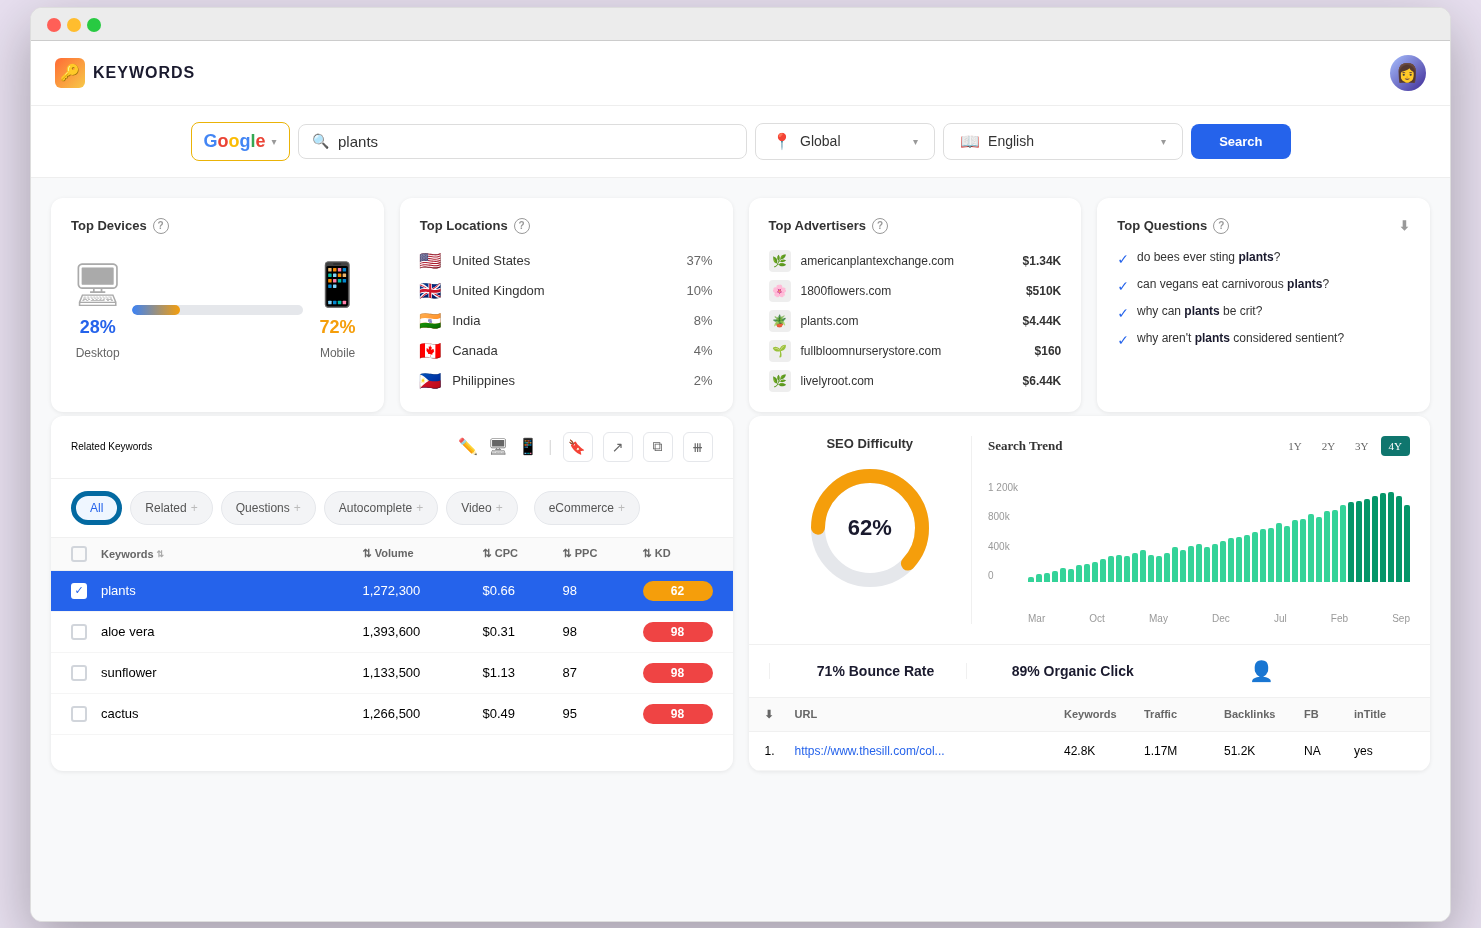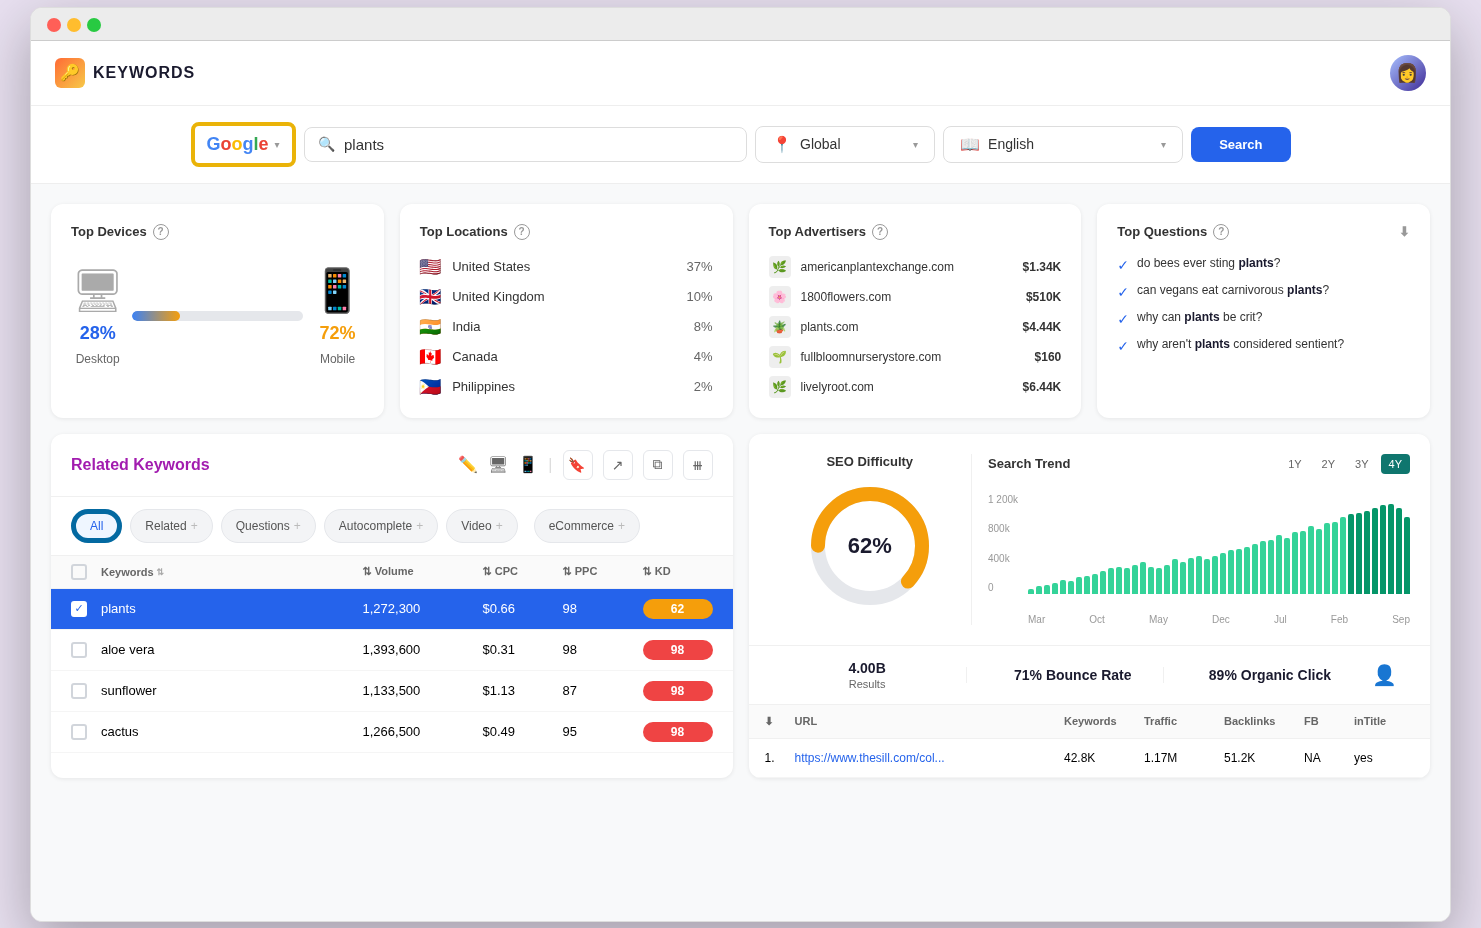--- a/index.html
+++ b/index.html
@@ -19,36 +19,36 @@
     
     .header { background: white; padding: 14px 24px; display: flex; align-items: center; justify-content: space-between; border-bottom: 1px solid #eee; }
     .logo { display: flex; align-items: center; gap: 8px; }
     .logo-icon { width: 30px; height: 30px; background: linear-gradient(135deg, #ff6b35, #f7c948); border-radius: 6px; display: flex; align-items: center; justify-content: center; font-size: 16px; }
     .logo-text { font-weight: 800; font-size: 16px; letter-spacing: 1px; color: #1a1a2e; }
     .avatar { width: 36px; height: 36px; border-radius: 50%; background: linear-gradient(135deg, #a8c0ff, #3f2b96); overflow: hidden; display: flex; align-items: center; justify-content: center; font-size: 18px; }
     
     
     .search-section { background: white; padding: 16px 24px; display: flex; align-items: center; gap: 0; border-bottom: 1px solid #eee; justify-content: center; }
     .search-bar-container { display: flex; align-items: center; gap: 8px; max-width: 1100px; width: 100%; }
-    .google-dropdown { display: flex; align-items: center; gap: 6px; padding: 8px 12px; border: 4px solid #eab308; border-radius: 8px; cursor: pointer; background: white; min-width: 70px; }
+    .google-dropdown { display: flex; align-items: center; gap: 6px; padding: 8px 12px; border: 1px solid #eab308; border-radius: 8px; cursor: pointer; background: white; min-width: 70px; }
     .g-blue { color: #4285f4; }
     .g-red { color: #ea4335; }
     .g-yellow { color: #fbbc04; }
     .g-green { color: #34a853; }
     .search-input-wrapper { flex: 1; display: flex; align-items: center; border: 1px solid #ddd; border-radius: 8px; padding: 8px 14px; gap: 8px; background: white; }
     .search-icon-svg { color: #999; font-size: 14px; }
     .search-input { border: none; outline: none; font-size: 15px; flex: 1; color: #333; }
     .location-dropdown { display: flex; align-items: center; gap: 8px; padding: 8px 16px; border: 1px solid #ddd; border-radius: 8px; cursor: pointer; min-width: 180px; background: white; }
     .language-dropdown { display: flex; align-items: center; gap: 8px; padding: 8px 16px; border: 1px solid #ddd; border-radius: 8px; cursor: pointer; min-width: 240px; background: white; }
     .dropdown-text { font-size: 14px; color: #333; flex: 1; }
     .chevron { color: #999; font-size: 10px; }
     .search-btn { background: #2563eb; color: white; border: none; border-radius: 8px; padding: 10px 28px; font-size: 13px; font-weight: 600; cursor: pointer; white-space: nowrap; }
     
     
-    .main-content { padding: 20px; display: grid; grid-template-columns: 1fr 1fr; gap: 16px; }
+    .main-content { padding: 20px; display: grid; grid-template-columns: 1fr 1fr; gap: 4px; }
     
     
     .card { background: white; border-radius: 12px; padding: 20px; box-shadow: 0 1px 4px rgba(0,0,0,0.08); }
     
     
     .top-cards { display: grid; grid-template-columns: 1fr 1fr 1fr 1fr; gap: 16px; grid-column: 1 / -1; }
     
     .card-title { font-size: 13px; font-weight: 600; color: #333; margin-bottom: 16px; display: flex; align-items: center; gap: 6px; }
     .info-icon { width: 16px; height: 16px; border-radius: 50%; border: 1px solid #999; display: flex; align-items: center; justify-content: center; font-size: 10px; color: #999; cursor: pointer; }
     
@@ -83,21 +83,21 @@
     .check-icon { color: #2563eb; font-size: 14px; margin-top: 1px; }
     .question-text strong { color: #1a1a2e; }
     .download-icon { margin-left: auto; color: #999; cursor: pointer; }
     
     
     .bottom-section { grid-column: 1 / -1; display: grid; grid-template-columns: 1fr 1fr; gap: 16px; }
     
     
     .keywords-card { background: white; border-radius: 12px; box-shadow: 0 1px 4px rgba(0,0,0,0.08); overflow: hidden; }
     .keywords-header { padding: 16px 20px; display: flex; align-items: center; justify-content: space-between; border-bottom: 1px solid #f0f0f0; }
-    .keywords-title { font-size: 16px; font-weight: 700; color: #a21caf; }
+    .keywords-title { font-size: 10px; font-weight: 400; color: #000000; }
     .keywords-tools { display: flex; align-items: center; gap: 10px; }
     .tool-icon { color: #666; cursor: pointer; font-size: 16px; }
     .tool-separator { color: #ddd; }
     .action-icon-btn { width: 30px; height: 30px; border: 1px solid #e5e7eb; border-radius: 6px; display: flex; align-items: center; justify-content: center; cursor: pointer; color: #666; font-size: 14px; }
     
     
     .filter-tabs { padding: 12px 20px; display: flex; gap: 8px; flex-wrap: wrap; border-bottom: 1px solid #f0f0f0; }
     .filter-tab { padding: 5px 14px; border-radius: 20px; font-size: 12px; cursor: pointer; display: flex; align-items: center; gap: 4px; }
     .filter-tab-active { background: #eff6ff; color: #2563eb; border: 5px solid #0369a1; }
     .filter-tab-default { background: #f3f4f6; color: #555; border: 1px solid #e5e7eb; }
@@ -140,33 +140,33 @@
     .seo-title { font-size: 13px; font-weight: 600; color: #333; margin-bottom: 12px; text-align: center; }
     
     
     .donut-container { position: relative; width: 130px; height: 130px; }
     .donut-svg { width: 130px; height: 130px; }
     .donut-label { position: absolute; top: 50%; left: 50%; transform: translate(-50%, -50%); text-align: center; }
     .donut-pct { font-size: 22px; font-weight: 800; color: #1a1a2e; }
     
     
     .trend-section { padding-left: 16px; border-left: 1px solid #f0f0f0; }
-    .trend-header { display: flex; align-items: center; justify-content: space-between; margin-bottom: 20px; }
+    .trend-header { display: flex; align-items: center; justify-content: space-between; margin-bottom: 26px; font-family: Liberation Serif, serif; }
     .trend-title { font-size: 13px; font-weight: 600; color: #333; }
     .trend-periods { display: flex; gap: 4px; }
     .trend-period { padding: 4px 8px; border-radius: 4px; font-size: 11px; cursor: pointer; color: #666; }
     .trend-period-active { background: #0f766e; color: white; text-align: right; }
     
     
     .bar-chart { position: relative; height: 120px; }
     .bar-chart-area { display: flex; align-items: flex-end; gap: 2px; height: 100px; padding-left: 40px; }
     .bar { background: #34d399; border-radius: 2px 2px 0 0; min-width: 6px; flex: 1; }
     .bar-dark { background: #059669; }
     .chart-y-labels { position: absolute; left: 0; top: 0; height: 100px; display: flex; flex-direction: column; justify-content: space-between; font-size: 10px; color: #999; }
-    .chart-x-labels { display: flex; justify-content: space-between; padding-left: 40px; font-size: 10px; color: #999; margin-top: 0; }
+    .chart-x-labels { display: flex; justify-content: space-between; padding-left: 40px; font-size: 10px; color: #999; margin-top: 11px; }
     
     
     .stats-row { display: grid; grid-template-columns: 1fr 1fr 1fr 50px; padding: 14px 20px; border-bottom: 1px solid #f0f0f0; align-items: center; }
     .stat-item { text-align: center; }
     .stat-value { font-size: 14px; font-weight: 700; color: #1a1a2e; }
     .stat-label { font-size: 11px; color: #666; margin-top: 2px; }
     .stat-divider { border-left: 1px solid #f0f0f0; padding-left: 16px; }
     
     
     .results-table-header { display: grid; grid-template-columns: 30px 1fr 80px 80px 80px 50px 60px; padding: 10px 16px; background: #fafafa; border-bottom: 1px solid #f0f0f0; font-size: 11px; color: #666; font-weight: 600; align-items: center; }
@@ -513,24 +513,20 @@
                 <span>May</span>
                 <span>Dec</span>
                 <span>Jul</span>
                 <span>Feb</span>
                 <span>Sep</span>
               </div>
             </div>
           </div>
 
           <div class="stats-row">
-            <div class="stat-item">
-              <div class="stat-value">4.00B</div>
-              <div class="stat-label">Results</div>
-            </div>
             <div class="stat-item stat-divider">
               <div class="stat-value">71% Bounce Rate</div>
             </div>
             <div class="stat-item stat-divider">
               <div class="stat-value">89% Organic Click</div>
             </div>
             <div class="stat-item">
               <span class="person-icon">👤</span>
             </div>
           </div>

